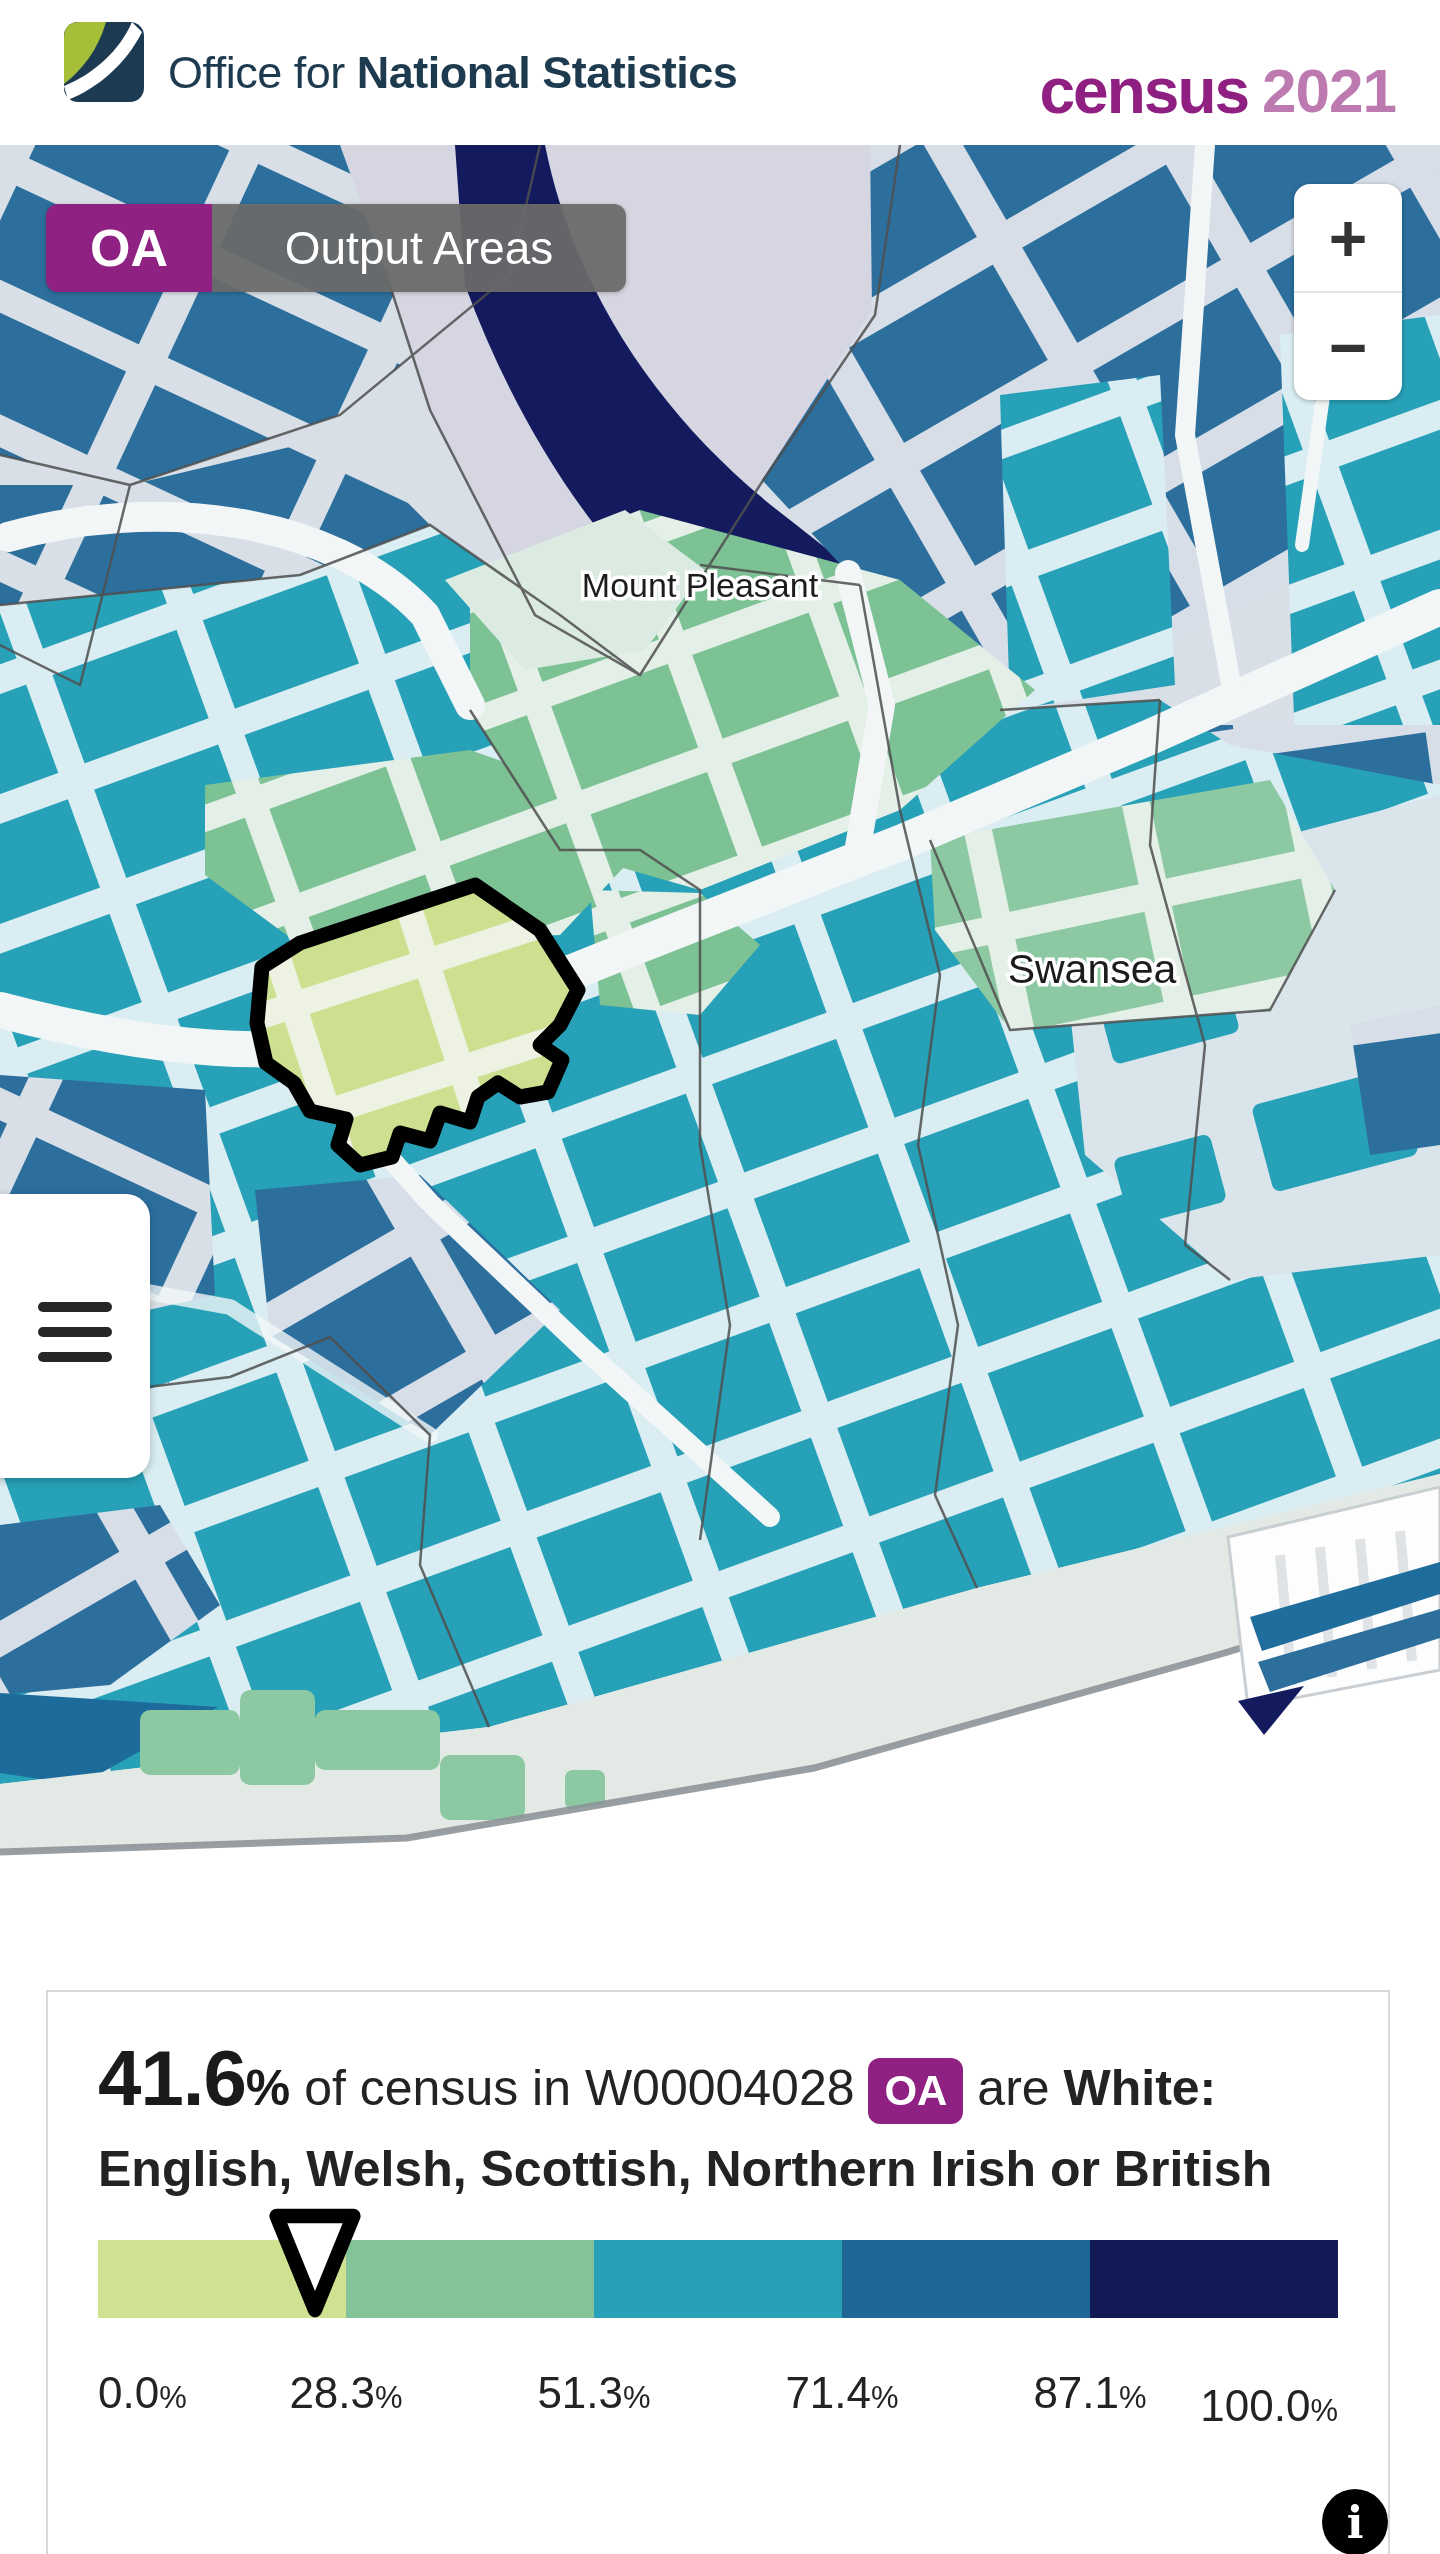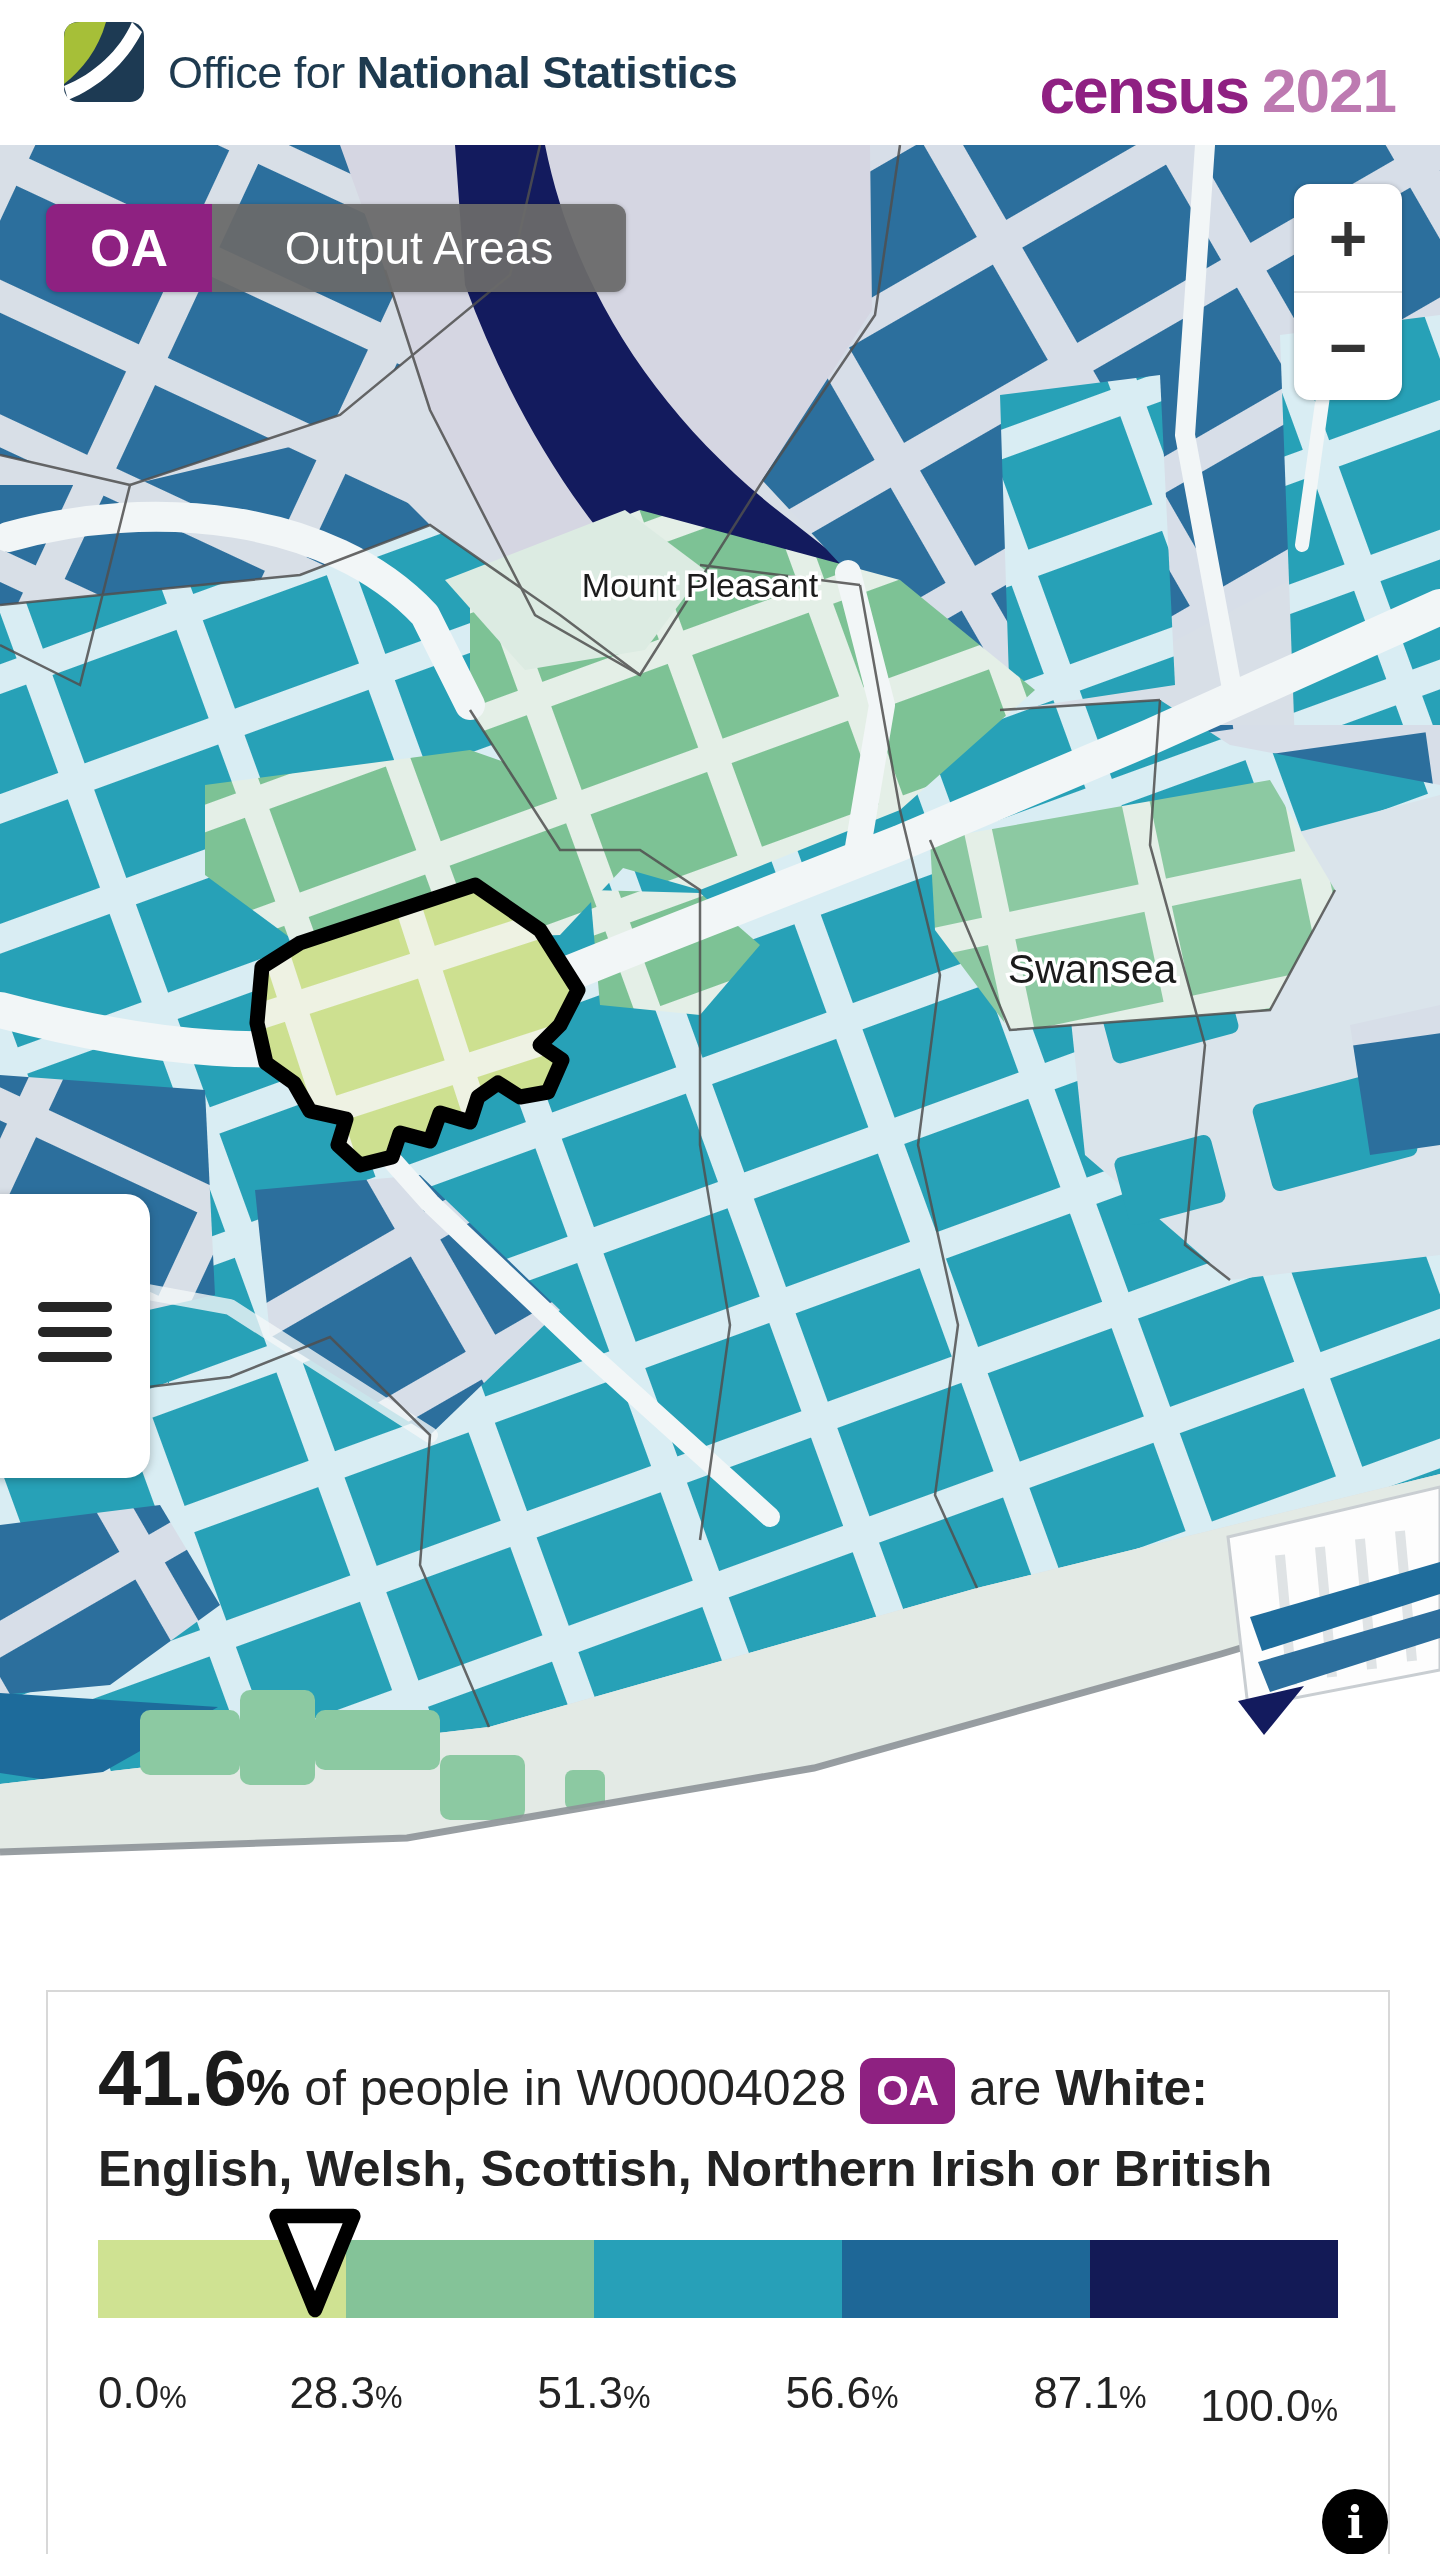--- a/index.html
+++ b/index.html
@@ -231,40 +231,40 @@
   <div class="menu">
     <div class="bars">
       <div class="bar"></div>
         <div class="bar"></div>
         <div class="bar"></div>
     </div>
   </div>
 
   <div class="panel">
     <div class="headline">
-      <span class="big">41.6</span><span class="bigpct">%</span><span> of people in </span><span>W00004028</span>
+      <span class="big">41.6</span><span class="bigpct">%</span><span> of census in </span><span>W00004028</span>
       <span class="oabadge">OA</span><span> are </span><span class="bold">White: English, Welsh, Scottish, Northern Irish or British</span>
     </div>
 
     <div class="legend">
       <svg class="marker" viewBox="0 0 100 114" style="left: 17.5%;">
         <polygon points="10,8 90,8 50,106" fill="#ffffff" stroke="#000000" stroke-width="15" stroke-linejoin="round"></polygon>
       </svg>
       <div class="legend-bar">
           <div class="lseg" style="background: rgb(207, 226, 146);"></div>
           <div class="lseg" style="background: rgb(132, 195, 152);"></div>
           <div class="lseg" style="background: rgb(39, 160, 184);"></div>
           <div class="lseg" style="background: rgb(30, 103, 151);"></div>
           <div class="lseg" style="background: rgb(19, 26, 86);"></div>
         </div>
       <div class="legend-labels">
           <span class="llab p0"><b class="n">0.0</b><b class="pc">%</b></span>
           <span class="llab p1"><b class="n">28.3</b><b class="pc">%</b></span>
           <span class="llab p2"><b class="n">51.3</b><b class="pc">%</b></span>
-          <span class="llab p3"><b class="n">56.6</b><b class="pc">%</b></span>
+          <span class="llab p3"><b class="n">71.4</b><b class="pc">%</b></span>
           <span class="llab p4"><b class="n">87.1</b><b class="pc">%</b></span>
           <span class="llab p5"><b class="n">100.0</b><b class="pc">%</b></span>
         </div>
     </div>
   </div>
 
   <div class="infoicon">i</div>
 
 </div>
 

